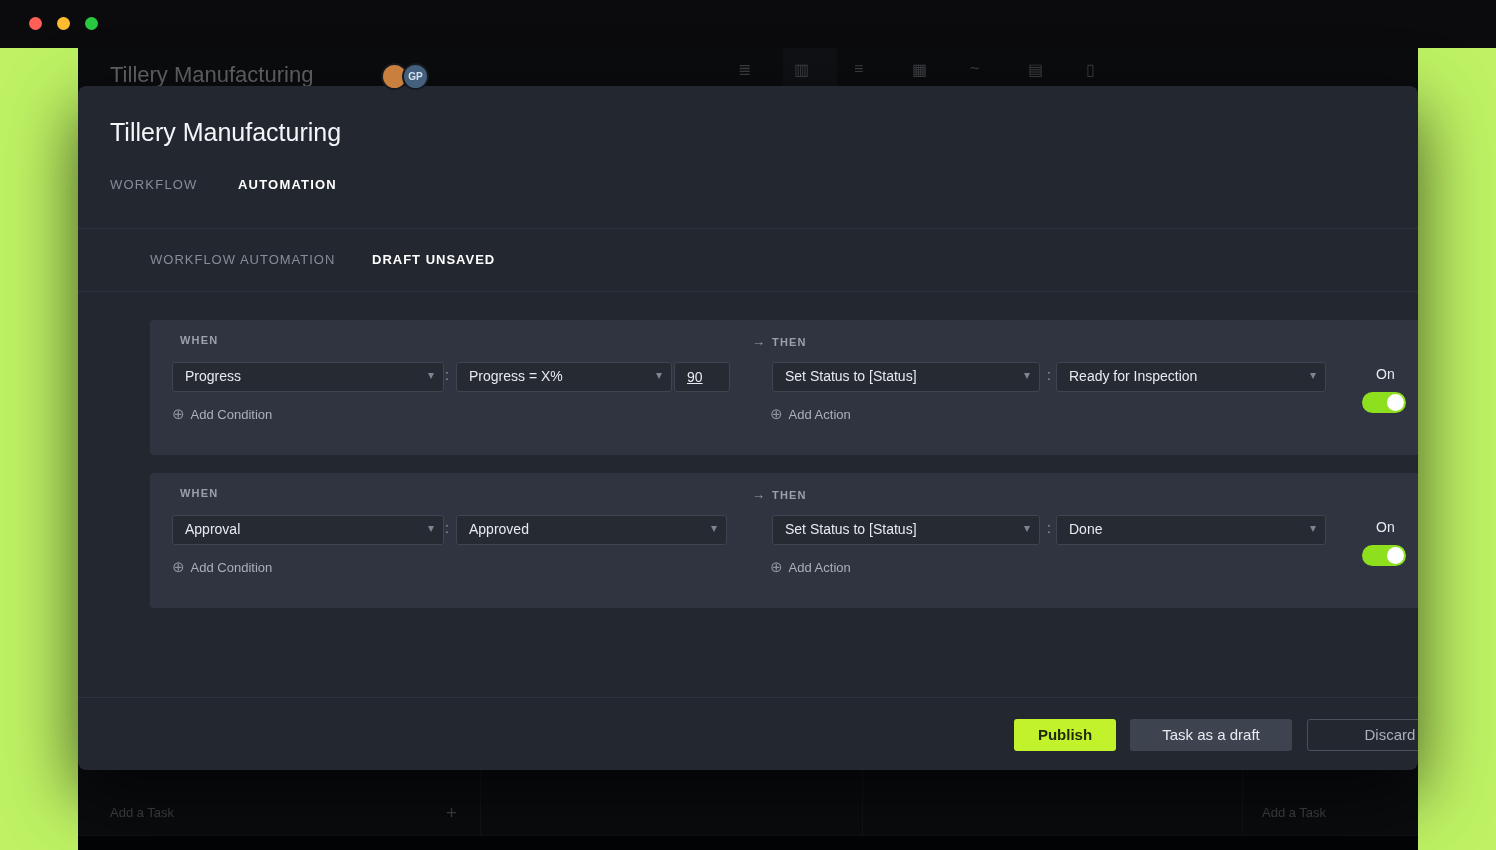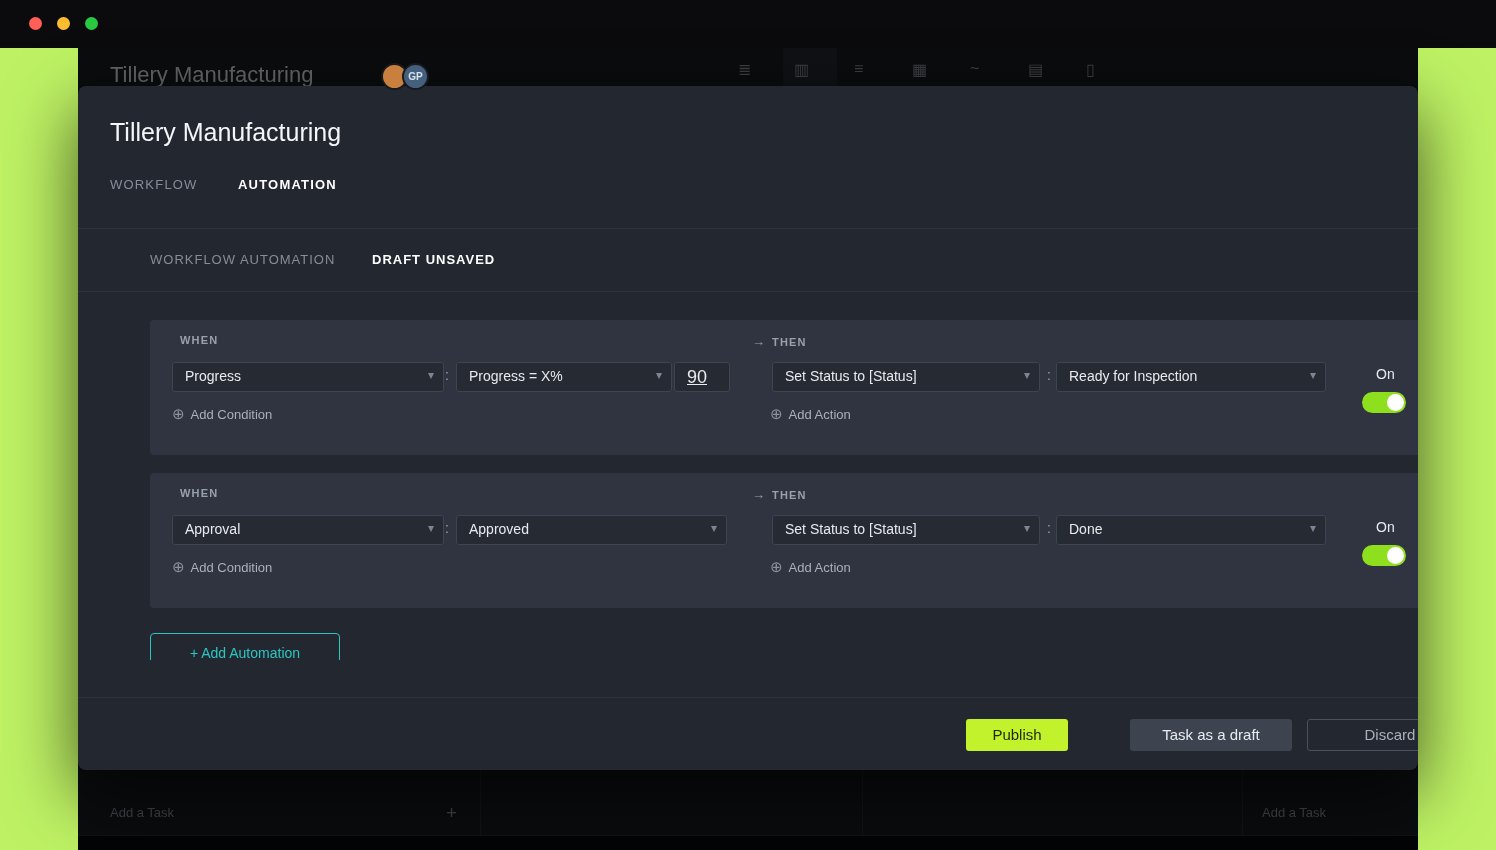--- a/index.html
+++ b/index.html
@@ -59,37 +59,37 @@
     letter-spacing:1.2px; color:#99a0ac; }
   .when { left:30px; }
   .then { left:602px; }
   .arrow { font-size:13px; font-weight:400; letter-spacing:0; margin-right:7px; color:#99a0ac; }
   .select { position:absolute; top:42px; height:30px; background:#262a33;
     border:1px solid #3e4450; border-radius:3px; color:#e7eaef; font-size:14px; cursor:pointer; }
   .select .txt { position:absolute; left:12px; top:5px; white-space:nowrap; }
   .select .chev { position:absolute; right:9px; top:5px; font-size:12px; color:#7e8592; }
   .colon { position:absolute; top:47px; color:#99a0ac; font-size:14px; }
   .vinput { position:absolute; top:42px; height:30px; background:#262a33;
-    border:1px solid #3e4450; border-radius:3px; color:#e7eaef; font-size:18px;
+    border:1px solid #3e4450; border-radius:3px; color:#e7eaef; font-size:14px;
     padding-left:12px; outline:none; font-family:"Liberation Sans", sans-serif;text-decoration:underline; }
   .on-label { position:absolute; left:1226px; top:46px; font-size:14px; color:#e7eaef; }
   .toggle { position:absolute; left:1212px; top:72px; width:44px; height:21px;
     border-radius:11px; background:#8ee01f; cursor:pointer; }
   .toggle .knob { position:absolute; right:2px; top:2px; width:17px; height:17px;
     border-radius:50%; background:#ffffff; }
   .addlink { position:absolute; top:85px; font-size:13px; color:#a9b0bb; cursor:pointer; }
   .addlink .pi { font-size:15px; margin-right:6px; color:#8b919d; }
   .add-cond { left:22px; } .add-act { left:620px; }
   .add-automation { position:absolute; left:72px; top:342px; width:190px; height:40px;
     border:1px solid #2cc6c1; border-radius:4px; color:#2cc6c1; font-size:14px;
     text-align:center; line-height:38px; background:transparent; cursor:pointer; }
 
   .footer-btn { position:absolute; top:633px; height:32px; border-radius:3px;
     font-size:15px; text-align:center; line-height:32px; cursor:pointer; }
-  .btn-publish { left:888px; width:102px; background:#c1f22b; color:#1f2808; }
+  .btn-publish { left:936px; width:102px; background:#c1f22b; color:#1f2808;font-weight:bold; }
   .btn-save { left:1052px; width:162px; background:#3d434f; color:#e8ebf0; }
   .btn-discard { left:1229px; width:200px; border:1px solid #4a515e; color:#aab1bc;
     background:transparent; line-height:30px; }
 </style>
 </head>
 <body>
 
 <div class="screen">
 
   <div class="titlebar">
@@ -210,21 +210,20 @@
         </div>
 
         <div class="addlink add-cond">
           <span class="pi">⊕</span><span>Add Condition</span>
         </div>
         <div class="addlink add-act">
           <span class="pi">⊕</span><span>Add Action</span>
         </div>
       </div>
 
-      <div class="add-automation">+ Add Automation</div>
     </div>
 
     <div class="hline h3"></div>
 
     <div class="footer-btn btn-publish">Publish</div>
     <div class="footer-btn btn-save">Task as a draft</div>
     <div class="footer-btn btn-discard">Discard draft</div>
   </div>
 
 </div>

